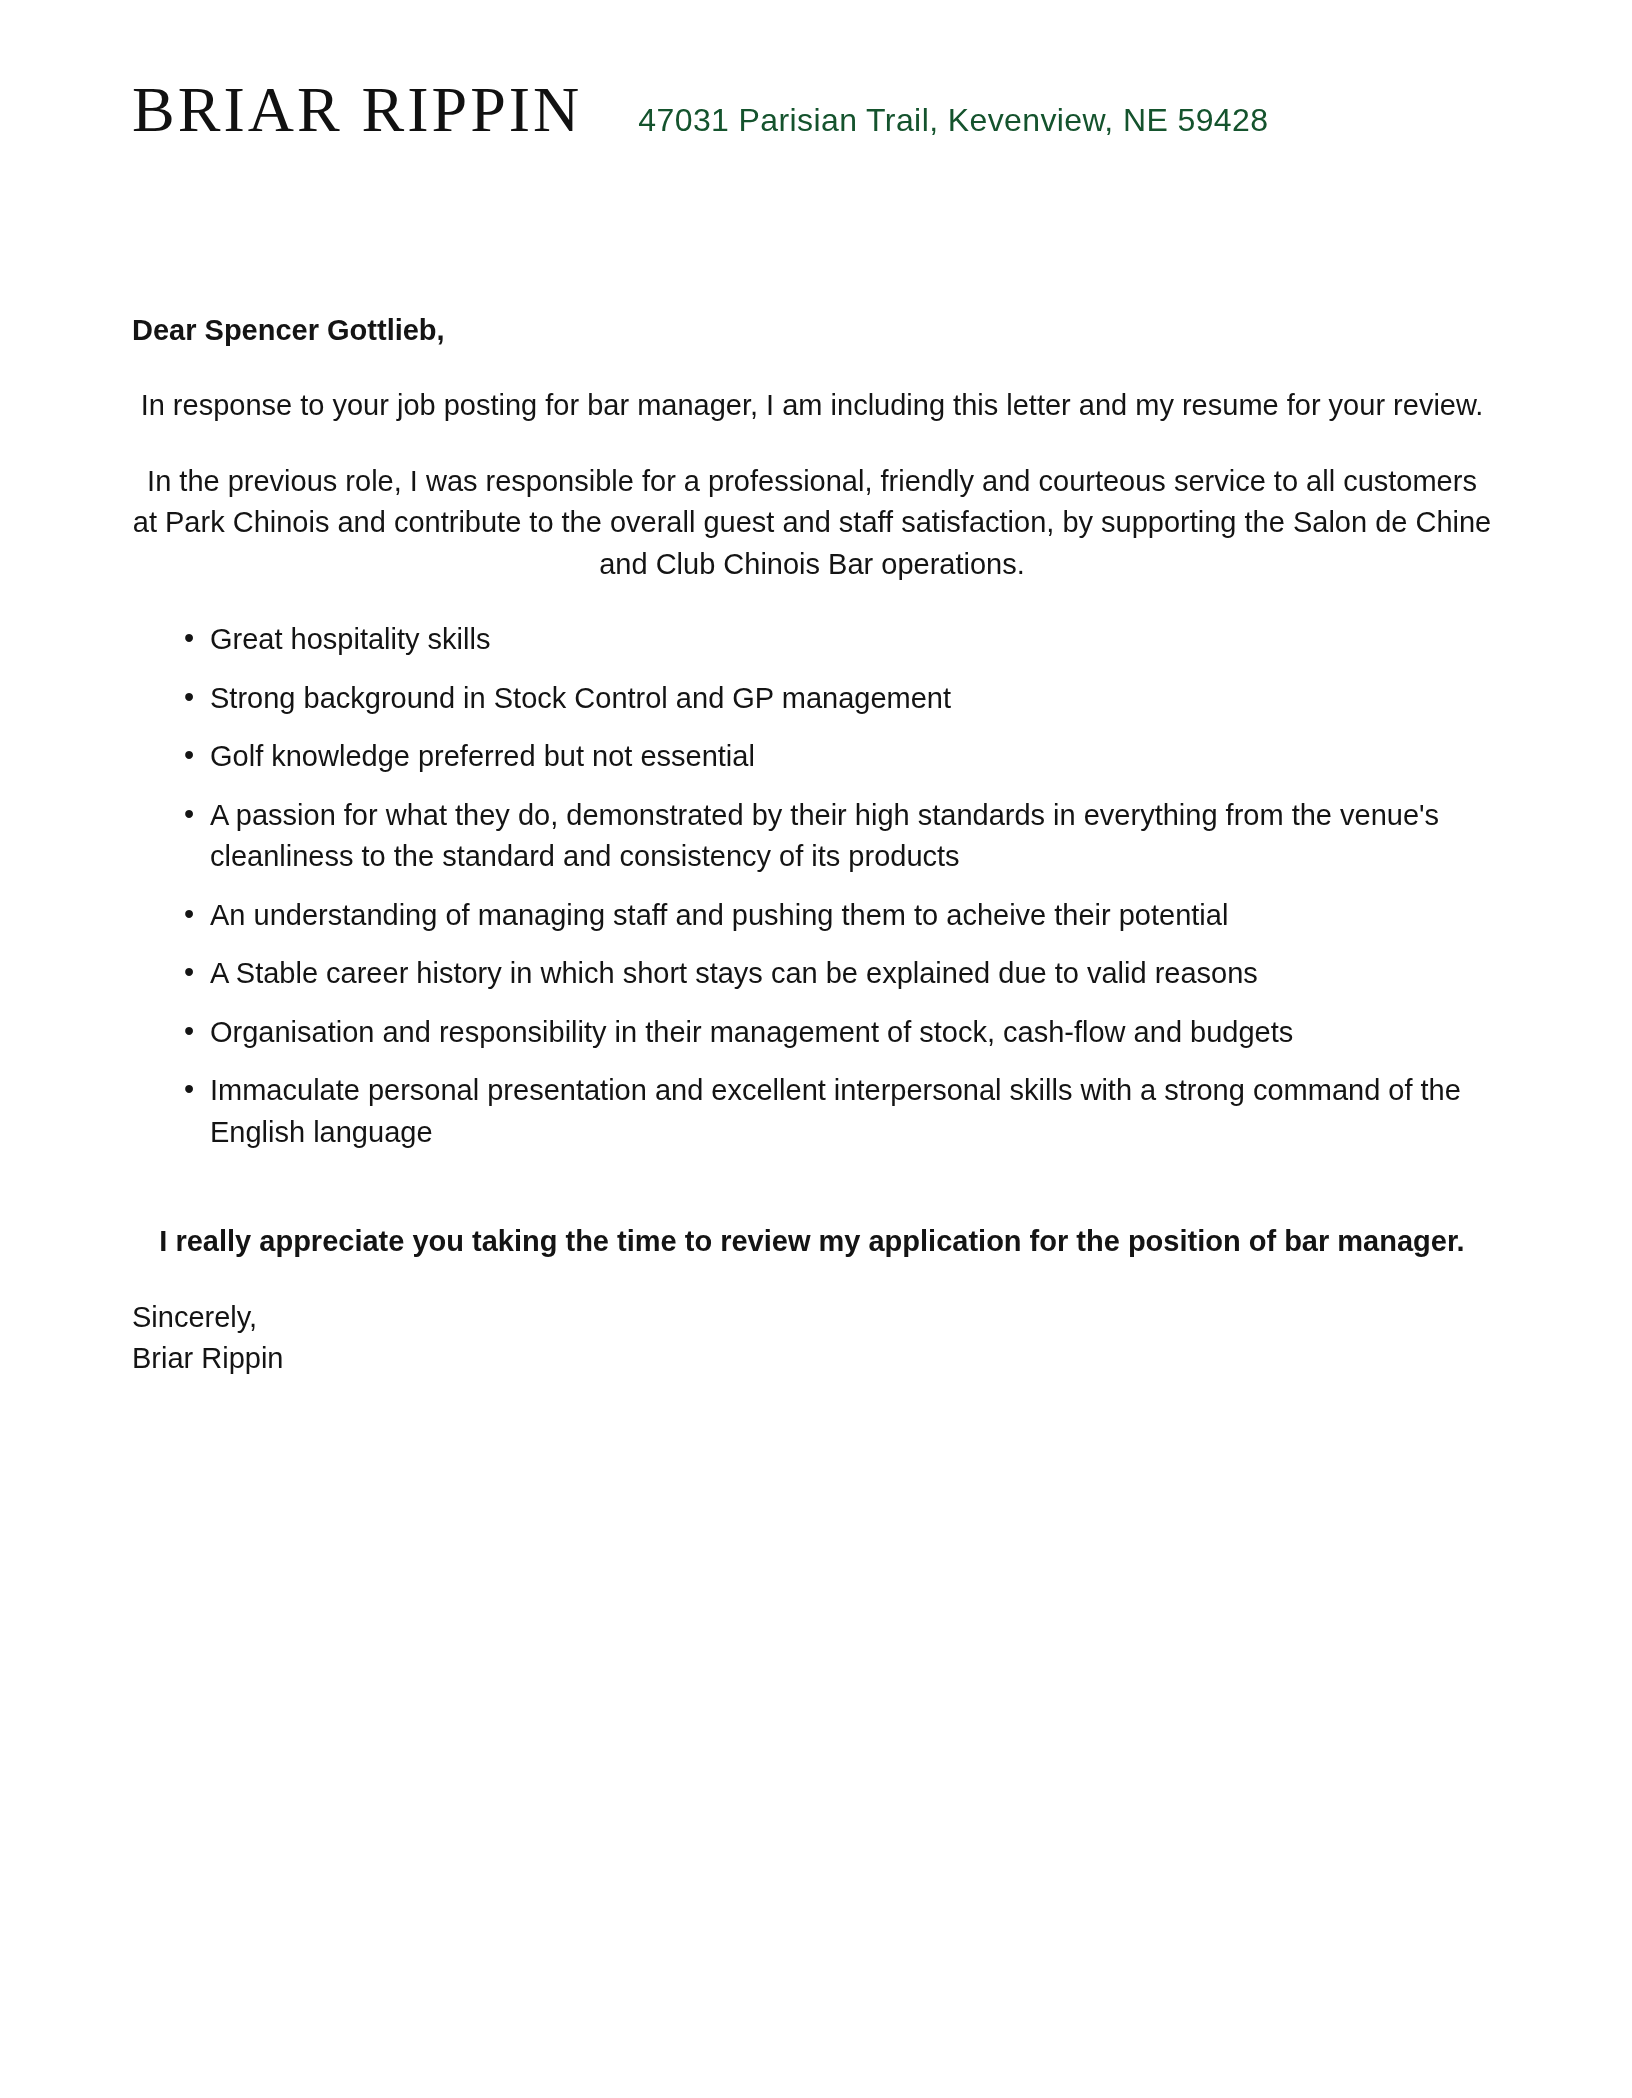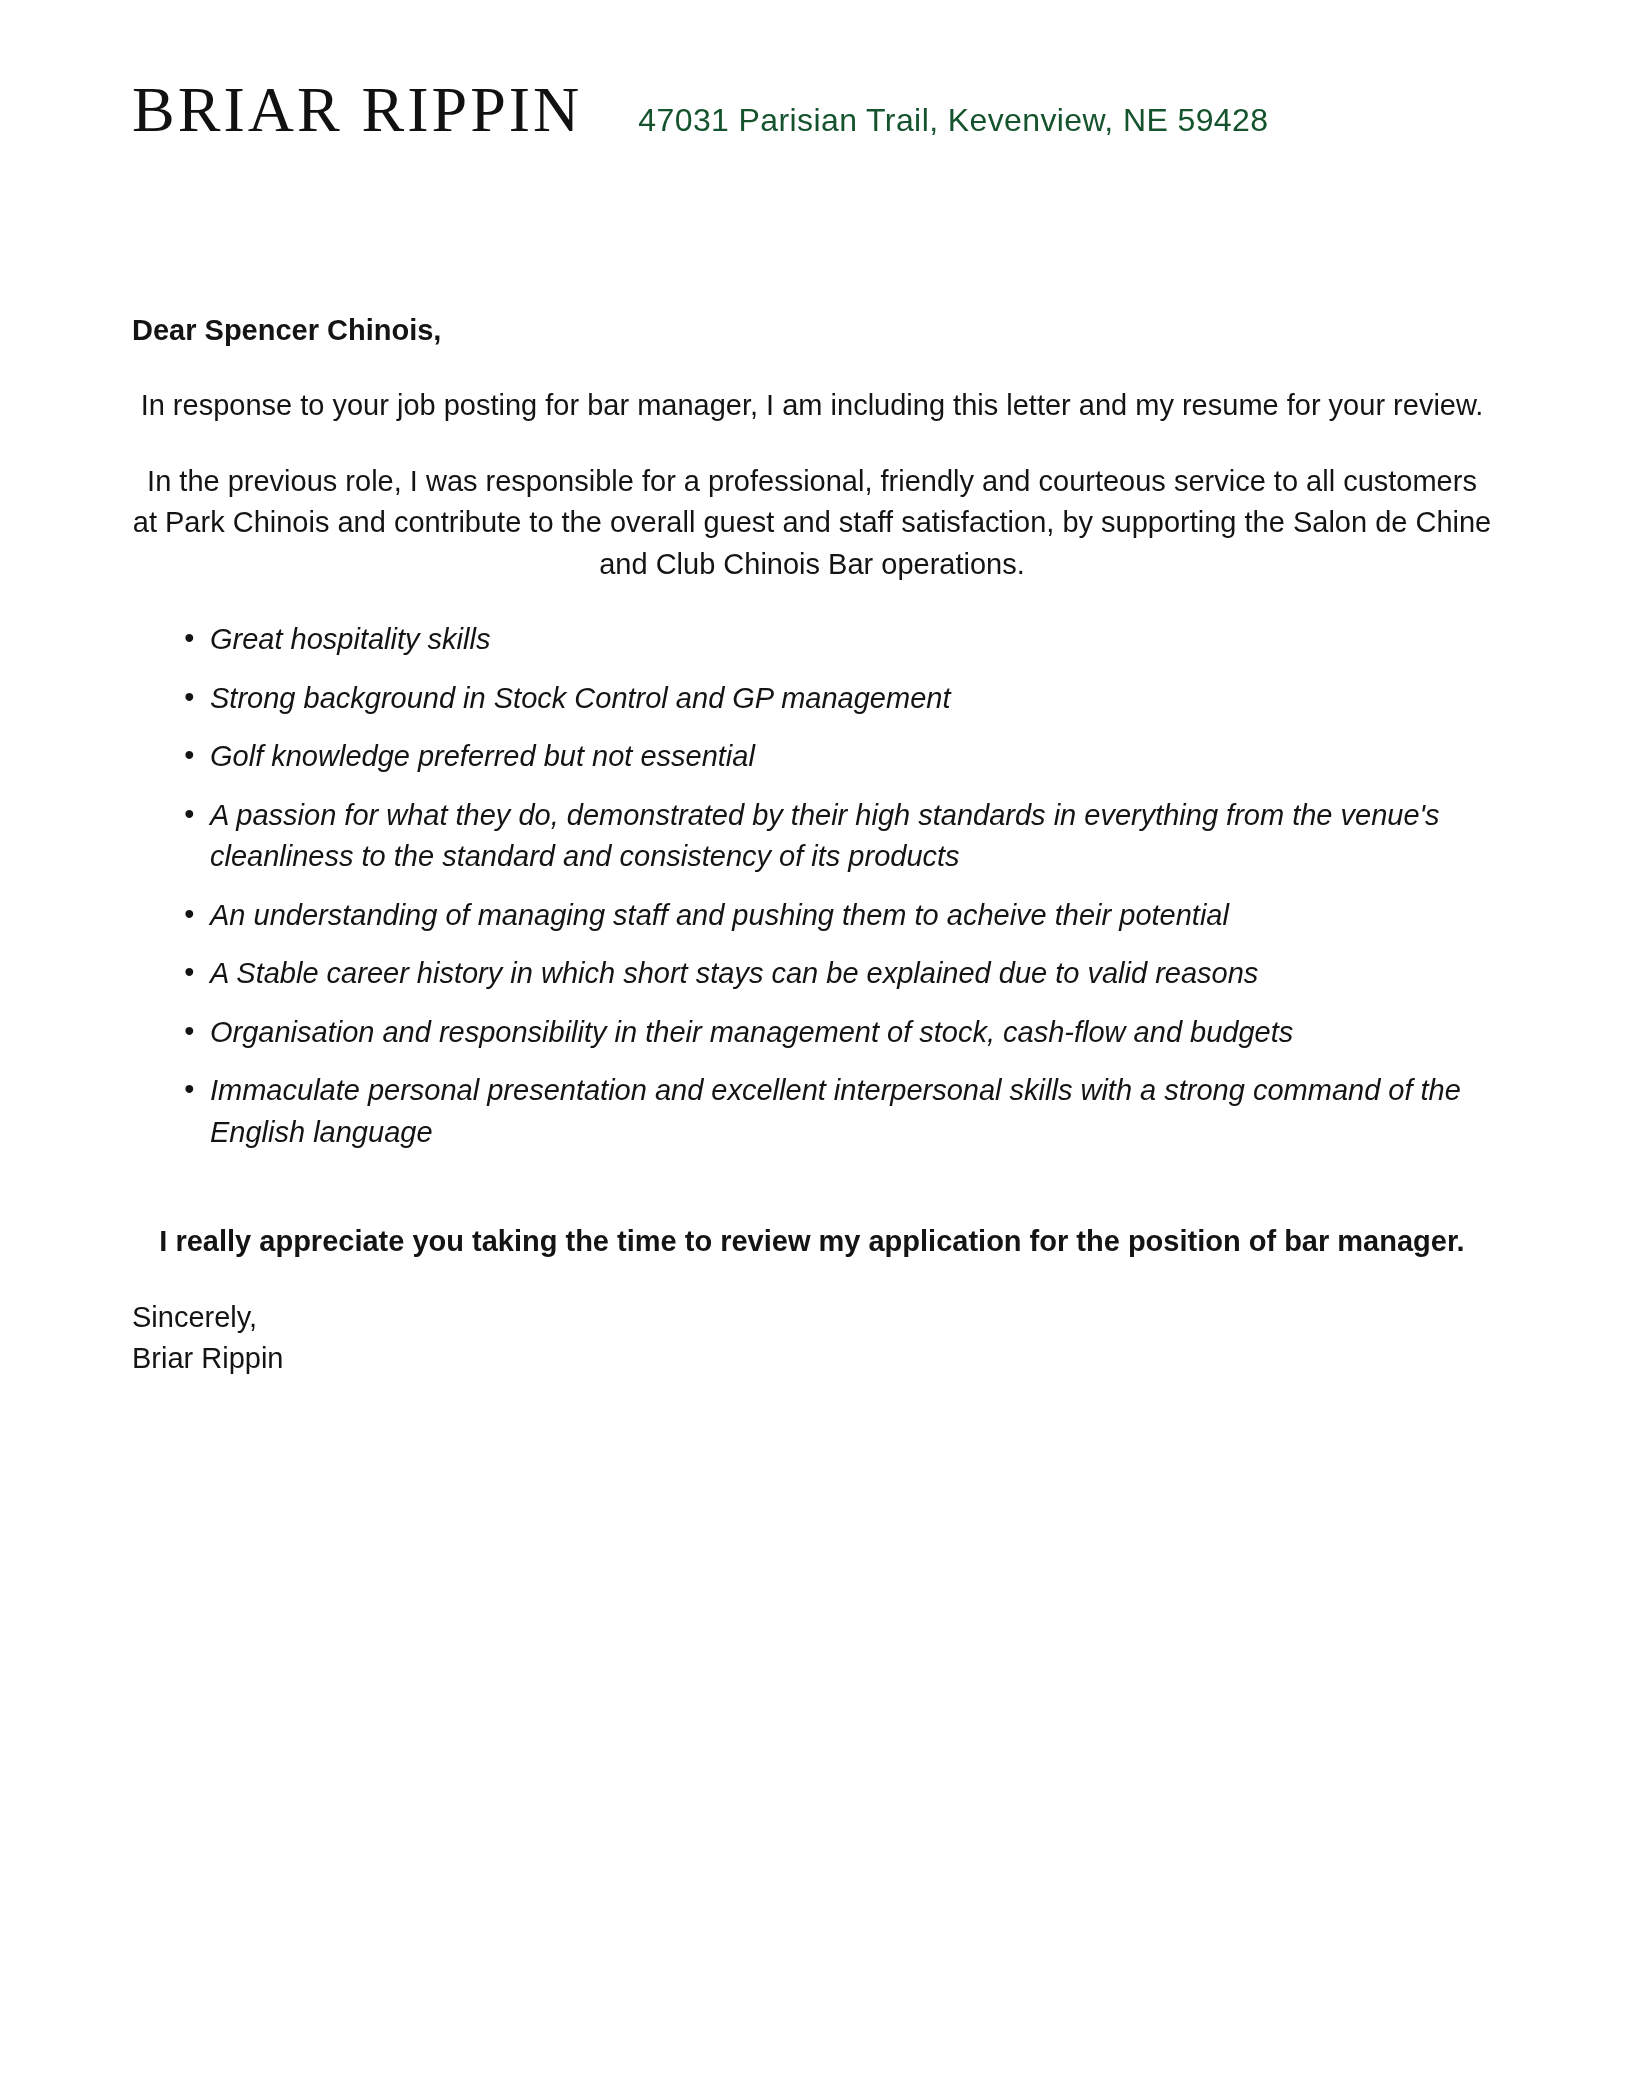--- a/index.html
+++ b/index.html
@@ -71,21 +71,20 @@
   }
   ul.qualifications {
     margin: 0;
     padding: 0 0 0 52px;
     list-style: none;
   }
   ul.qualifications li {
     position: relative;
     margin: 17px 0 7px 0;
     padding-left: 26px;
-    font-style: italic;
   }
   ul.qualifications li::before {
     content: "\2022";
     position: absolute;
     left: 0;
     top: -1px;
     font-size: 29px;
     line-height: 1.43;
   }
   .closing-statement {
@@ -106,21 +105,21 @@
 
 <div class="page">
 
   <div class="letterhead">
     <div class="candidate-name">BRIAR RIPPIN</div>
     <div class="candidate-address">47031 Parisian Trail, Kevenview, NE 59428</div>
   </div>
 
   <div class="letter-body">
 
-    <p class="salutation">Dear Spencer Chinois,</p>
+    <p class="salutation">Dear Spencer Gottlieb,</p>
 
     <p class="para">In response to your job posting for bar manager, I am including this letter and my resume for your review.</p>
 
     <p class="para">In the previous role, I was responsible for a professional, friendly and courteous service to all customers at Park Chinois and contribute to the overall guest and staff satisfaction, by supporting the Salon de Chine and Club Chinois Bar operations.</p>
 
 
     <ul class="qualifications">
       <li>Great hospitality skills</li>
       <li>Strong background in Stock Control and GP management</li>
       <li>Golf knowledge preferred but not essential</li>

